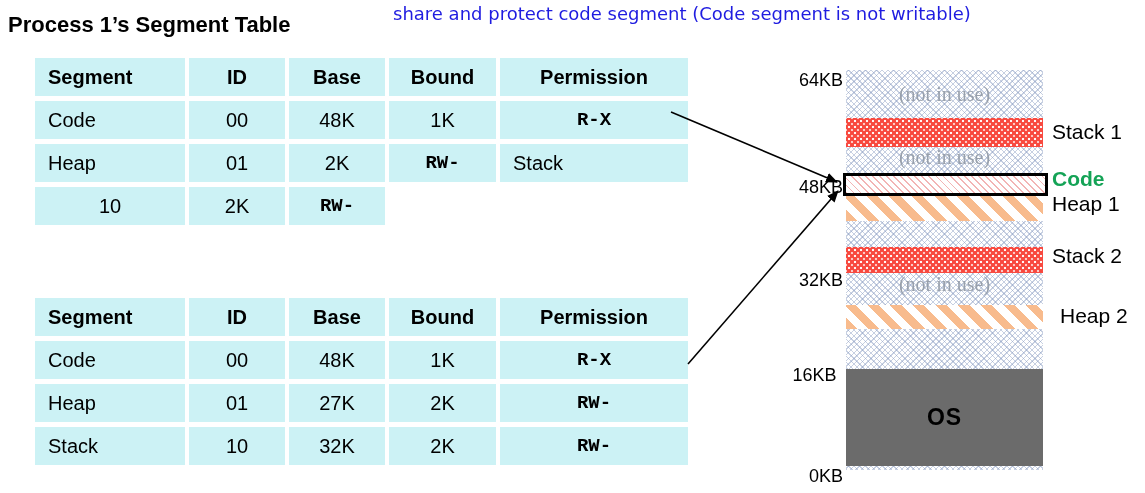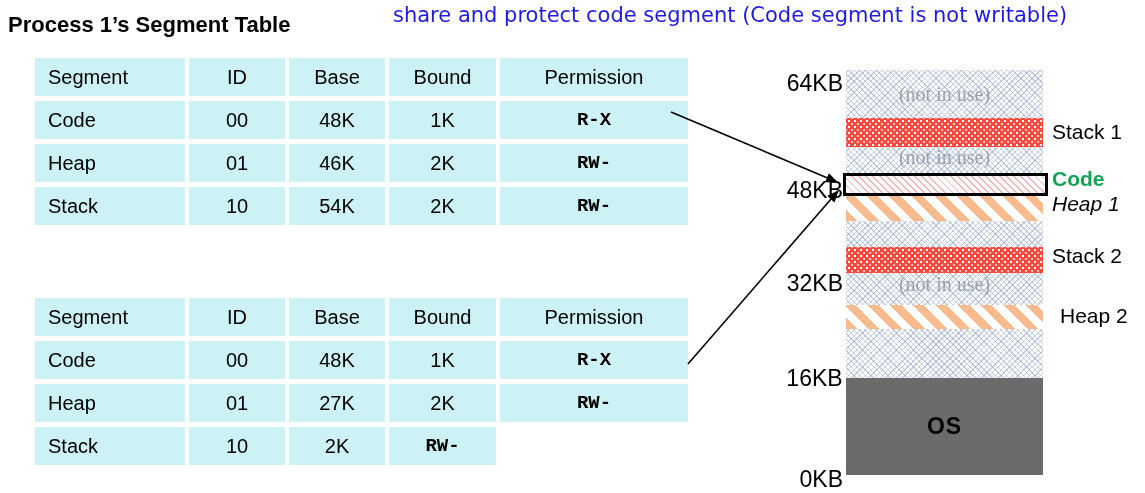--- a/index.html
+++ b/index.html
@@ -6,36 +6,36 @@
   .canvas{
     position:relative; width:1145px; height:493px; overflow:hidden;
     background:#fff; font-family:"Liberation Sans", sans-serif; color:#000;
   }
   
   .tbl-title{position:absolute; left:8px; font-size:22px; font-weight:bold; white-space:nowrap;}
   .t1-title{top:12px;}
   .t2-title{top:261px;}
   .note{
     position:absolute; left:393px; top:3px; white-space:nowrap;
-    font-family:"DejaVu Sans", sans-serif; font-size:21px; color:var(--note-blue);
+    font-family:"DejaVu Sans", sans-serif; font-size:18px; color:var(--note-blue);
   }
   
   .seg-table{
     position:absolute; left:35px;
     display:grid; grid-template-columns:150px 96px 96px 107px 188px;
     grid-auto-rows:38px; gap:5px 4px;
   }
   .seg-t1{top:58px;}
   .seg-t2{top:298px;}
   .cell{
     background:var(--cell-bg); display:flex; align-items:center; justify-content:center;
     font-size:20px; white-space:nowrap;
   }
   .cell.name{justify-content:flex-start; padding-left:13px;}
-  .cell.head{font-weight:normal;text-align:right;}
+  .cell.head{font-weight:bold;text-align:right;}
   .cell.perm{font-family:"Liberation Mono", monospace; font-weight:bold; font-size:19px;text-align:center;}
   
   .mem-col{
     position:absolute; left:846px; top:70px; width:197px; height:400px;
     background-color:#fff;
     background-image:
       repeating-linear-gradient(45deg,  var(--hatch-blue) 0 1px, transparent 1px 4px),
       repeating-linear-gradient(-45deg, var(--hatch-blue) 0 1px, transparent 1px 4px);
   }
   .band{position:absolute; left:0; width:100%;}
@@ -48,43 +48,43 @@
   }
   .band-heap{
     background-color:#fff;
     background-image:repeating-linear-gradient(45deg, var(--heap-orange) 0 8px, transparent 8px 16px);
   }
   .stack1{top:48px; height:29px;}
   .heap1{top:126px; height:25px;}
   .stack2{top:177px; height:26px;}
   .heap2{top:235px; height:24px;}
   .os-band{
-    top:308px; height:97px; background:var(--os-gray);
+    top:299px; height:97px; background:var(--os-gray);
     display:flex; align-items:center; justify-content:center;
     font-size:23px; font-weight:bold; color:#000; letter-spacing:1px;
   }
   .niu{
     position:absolute; left:0; right:0; text-align:center;
     font-family:Liberation Serif, serif; font-size:20px; color:var(--notinuse-gray);
     white-space:nowrap;
   }
   .niu1{top:13px;} .niu2{top:76px;} .niu3{top:203px;}
   .code-box{
     position:absolute; left:843px; top:173px; width:205px; height:23px;
     box-sizing:border-box; border:3px solid #000; z-index:3;
     background-color:#fff;
     background-image:repeating-linear-gradient(45deg, var(--codefill-pink) 0 1.3px, transparent 1.3px 5px);
   }
   .axis-label{
     position:absolute; left:786px; width:57px; text-align:right;
-    font-size:23px; white-space:nowrap;
+    font-size:18px; white-space:nowrap;
   }
   .ax-64{top:70px;} .ax-48{top:177px;} .ax-32{top:270px;} .ax-16{top:365px;text-align:center;} .ax-0{top:466px;}
   .side-label{position:absolute; left:1052px; font-size:21px; white-space:nowrap;}
-  .sl-stack1{top:120px;} .sl-heap1{top:192px;font-style:italic;} .sl-stack2{top:244px;} .sl-heap2{top:304px;margin-left:8px;}
+  .sl-stack1{top:120px;} .sl-heap1{top:192px;} .sl-stack2{top:244px;} .sl-heap2{top:304px;margin-left:8px;}
   .sl-code{top:167px; font-weight:bold; color:var(--code-green);}
   
   .arrow-layer{position:absolute; left:0; top:0; width:1145px; height:493px; z-index:4; pointer-events:none;}
 </style>
 </head>
 <body>
 
 <div class="canvas">
 
   <div class="tbl-title t1-title">Process 1’s Segment Table</div>
@@ -98,27 +98,25 @@
     <div class="cell head">Permission</div>
 
     <div class="cell name">Code</div>
     <div class="cell">00</div>
     <div class="cell">48K</div>
     <div class="cell">1K</div>
     <div class="cell perm">R-X</div>
 
     <div class="cell name">Heap</div>
     <div class="cell">01</div>
-    <div class="cell">46K</div>
     <div class="cell">2K</div>
     <div class="cell perm">RW-</div>
 
     <div class="cell name">Stack</div>
     <div class="cell">10</div>
-    <div class="cell">54K</div>
     <div class="cell">2K</div>
     <div class="cell perm">RW-</div>
   </div>
 
   <div class="seg-table seg-t2">
     <div class="cell head name">Segment</div>
     <div class="cell head">ID</div>
     <div class="cell head">Base</div>
     <div class="cell head">Bound</div>
     <div class="cell head">Permission</div>
@@ -130,20 +128,21 @@
     <div class="cell perm">R-X</div>
 
     <div class="cell name">Heap</div>
     <div class="cell">01</div>
     <div class="cell">27K</div>
     <div class="cell">2K</div>
     <div class="cell perm">RW-</div>
 
     <div class="cell name">Stack</div>
     <div class="cell">10</div>
+    <div class="cell">32K</div>
     <div class="cell">2K</div>
     <div class="cell perm">RW-</div>
   </div>
 
   <div class="mem-col">
     <div class="niu niu1">(not in use)</div>
     <div class="band band-stack stack1"></div>
     <div class="niu niu2">(not in use)</div>
     <div class="band band-heap heap1"></div>
     <div class="band band-stack stack2"></div>

